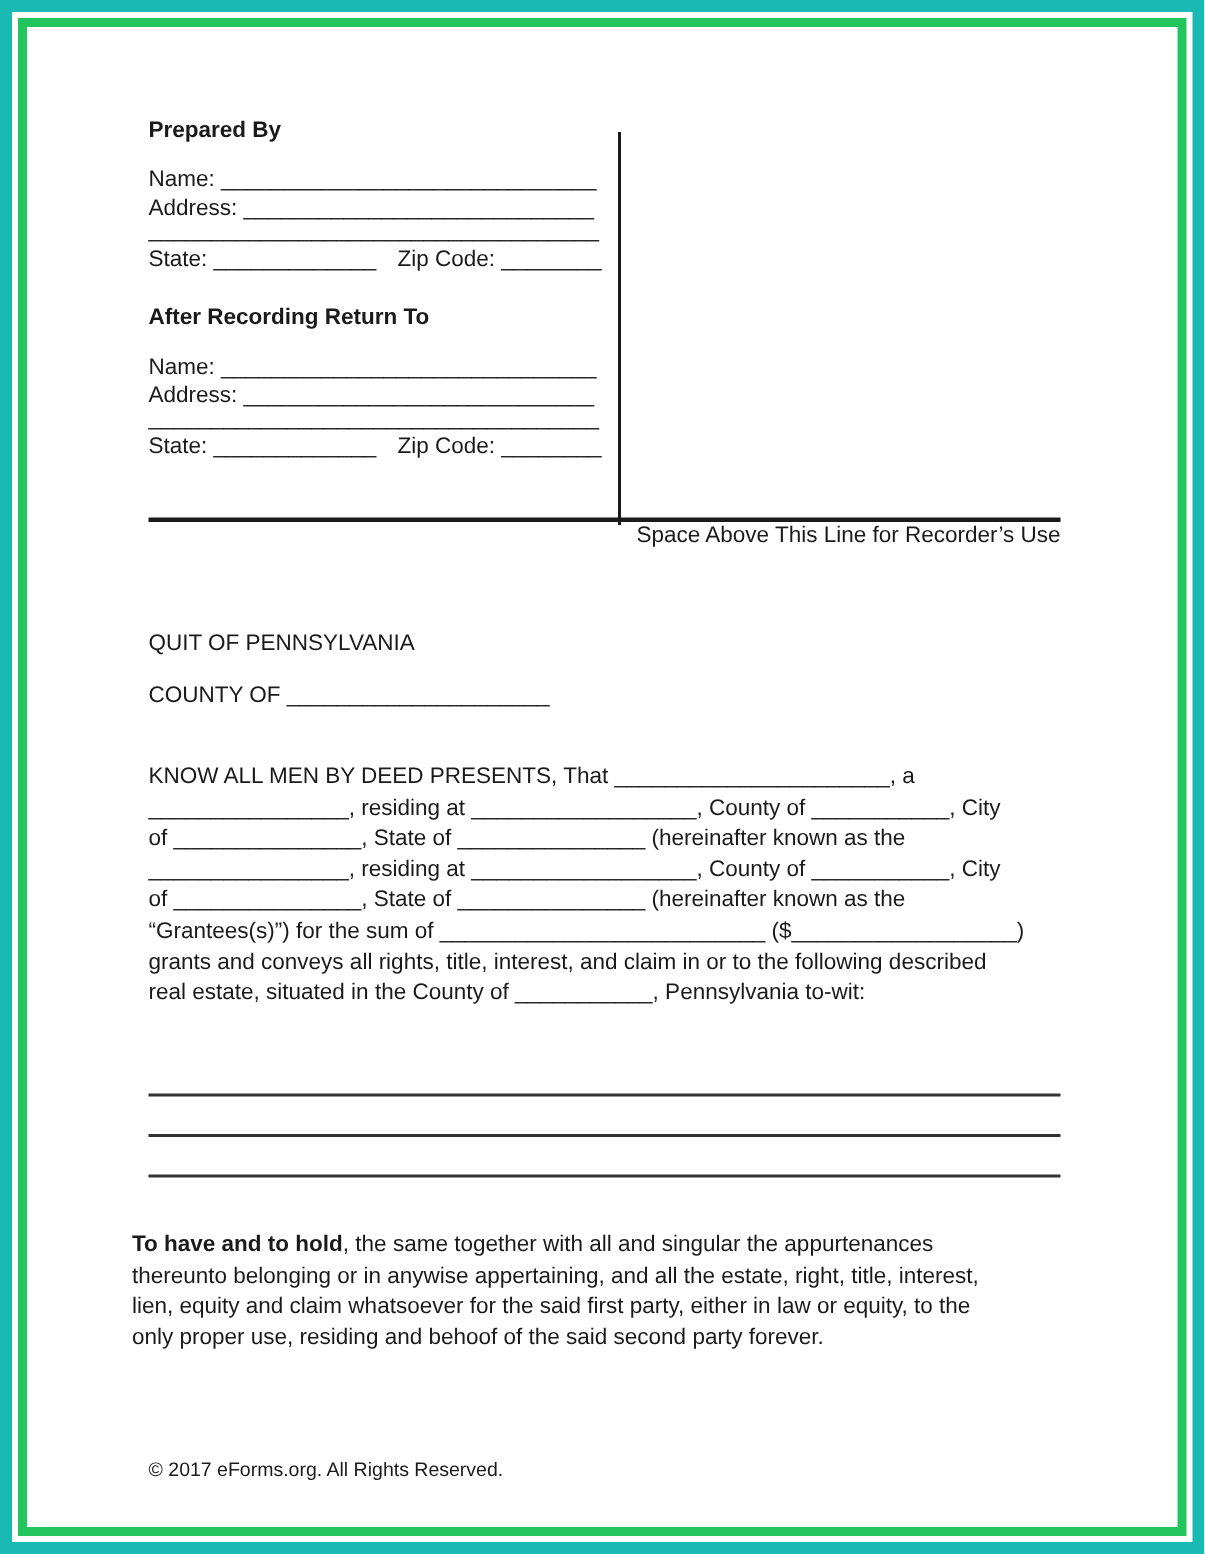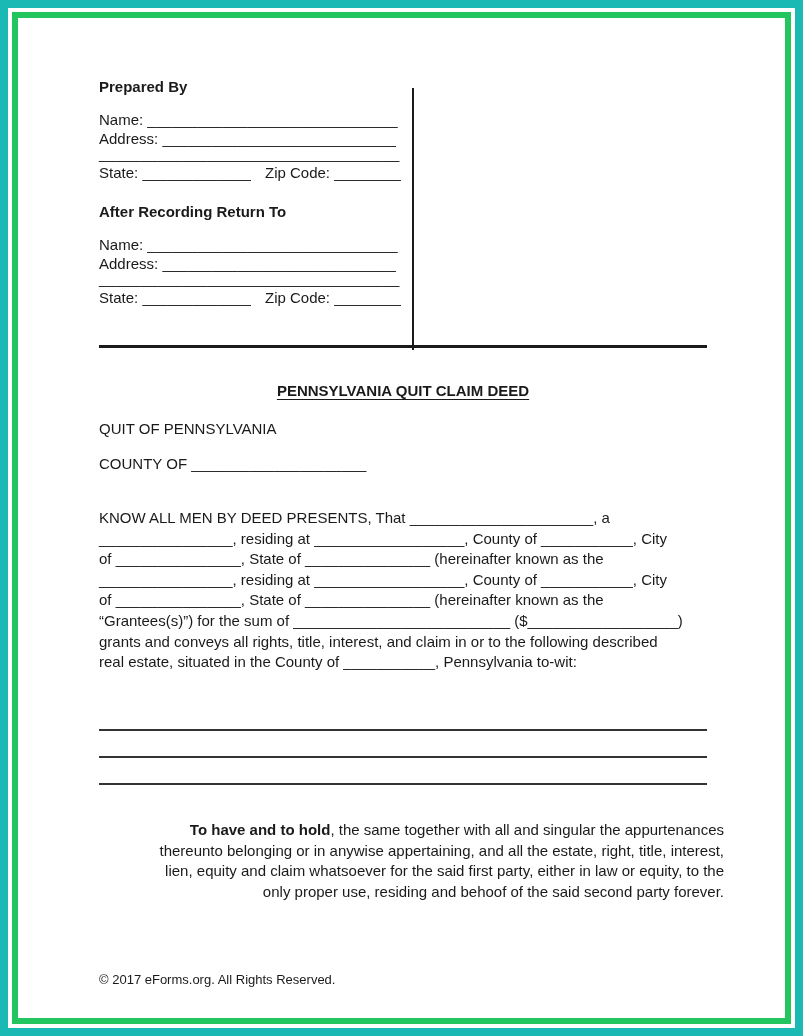--- a/index.html
+++ b/index.html
@@ -84,22 +84,22 @@
       <div class="row">
         <span>State:</span>
         <span class="blank">_____________</span>
         <span class="zip-label">Zip Code:</span>
         <span class="blank">________</span>
       </div>
     </section>
 
     <div class="abs vline" style="left:394px; top:70px; height:262px;"></div>
     <div class="abs sepline" style="left:81px; top:327px; width:608px;"></div>
+    <div class="abs recorder-note" style="left:81px; top:331px;">Space Above This Line for Recorder’s Use</div>
 
-    <div class="abs title" style="left:81px; top:364px;">PENNSYLVANIA QUIT CLAIM DEED</div>
     <div class="abs" style="left:81px; top:402px;">QUIT OF PENNSYLVANIA</div>
     <div class="abs" style="left:81px; top:437px;">
       <span>COUNTY OF</span>
       <span class="blank">_____________________</span>
     </div>
 
     <div class="abs para" style="left:81px; top:490px;">
       <div>KNOW ALL MEN BY DEED PRESENTS, That ______________________, a</div>
       <div>________________, residing at __________________, County of ___________, City</div>
       <div>of _______________, State of _______________ (hereinafter known as the</div>
@@ -107,21 +107,21 @@
       <div>of _______________, State of _______________ (hereinafter known as the</div>
       <div>“Grantees(s)”) for the sum of __________________________ ($__________________)</div>
       <div>grants and conveys all rights, title, interest, and claim in or to the following described</div>
       <div>real estate, situated in the County of ___________, Pennsylvania to-wit:</div>
     </div>
 
     <div class="abs desc-line" style="left:81px; top:711px;"></div>
     <div class="abs desc-line" style="left:81px; top:738px;"></div>
     <div class="abs desc-line" style="left:81px; top:765px;"></div>
 
-    <div class="abs para" style="left:90px; top:802px;text-align:right;">
+    <div class="abs para" style="left:70px; top:802px;">
       <div><span class="bold">To have and to hold</span><span>, the same together with all and singular the appurtenances</span></div>
       <div>thereunto belonging or in anywise appertaining, and all the estate, right, title, interest,</div>
       <div>lien, equity and claim whatsoever for the said first party, either in law or equity, to the</div>
       <div>only proper use, residing and behoof of the said second party forever.</div>
     </div>
 
     <div class="abs footer" style="left:81px; top:954px;">© 2017 eForms.org. All Rights Reserved.</div>
 
   </div>
 </div>

